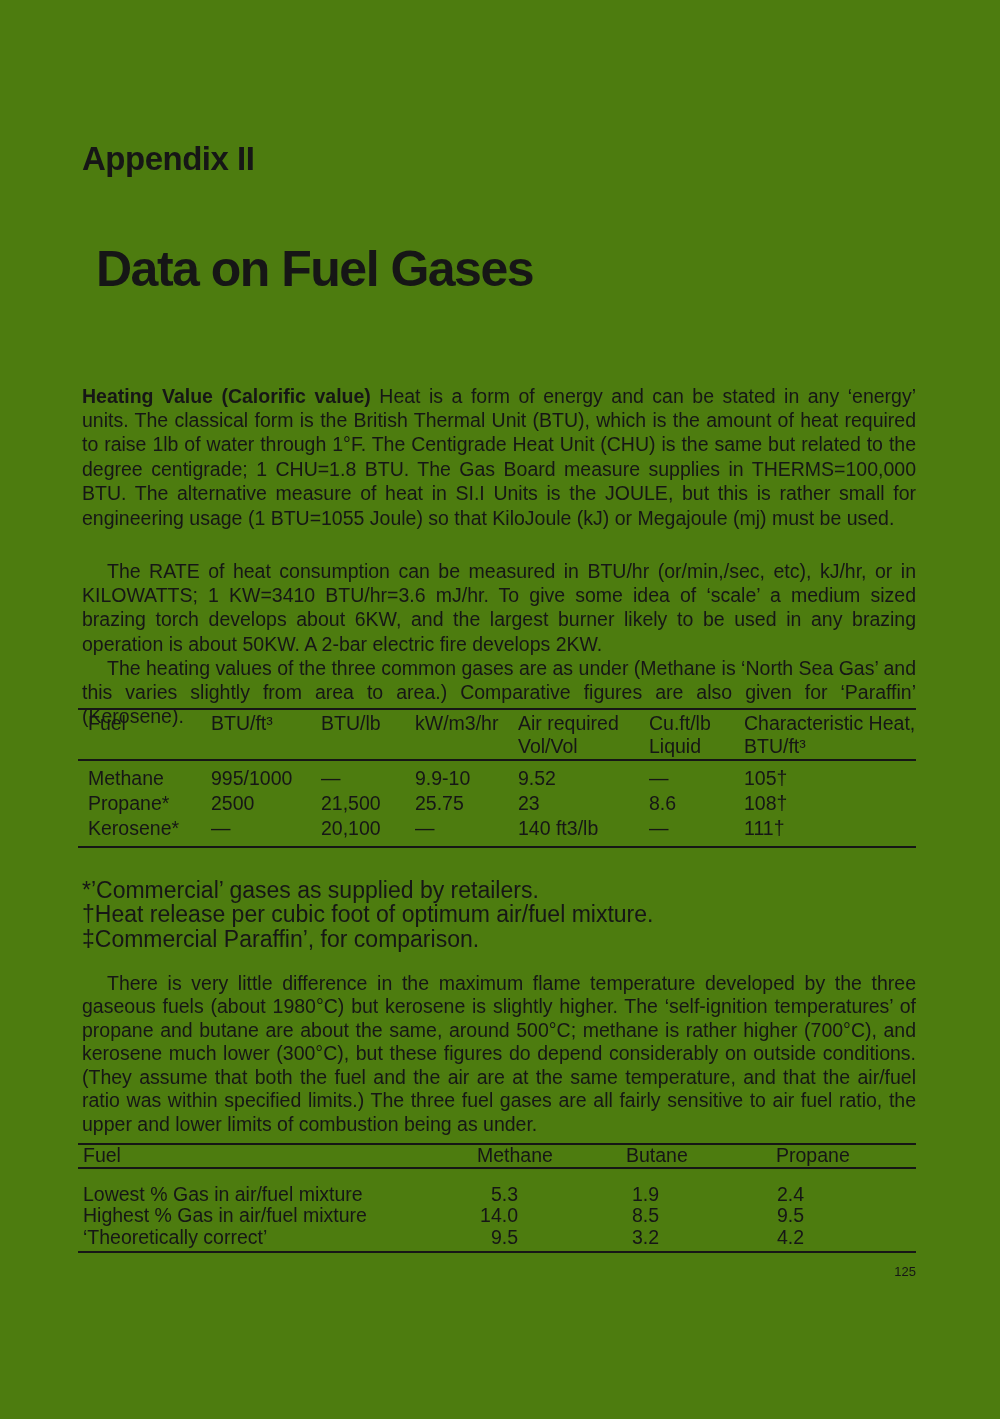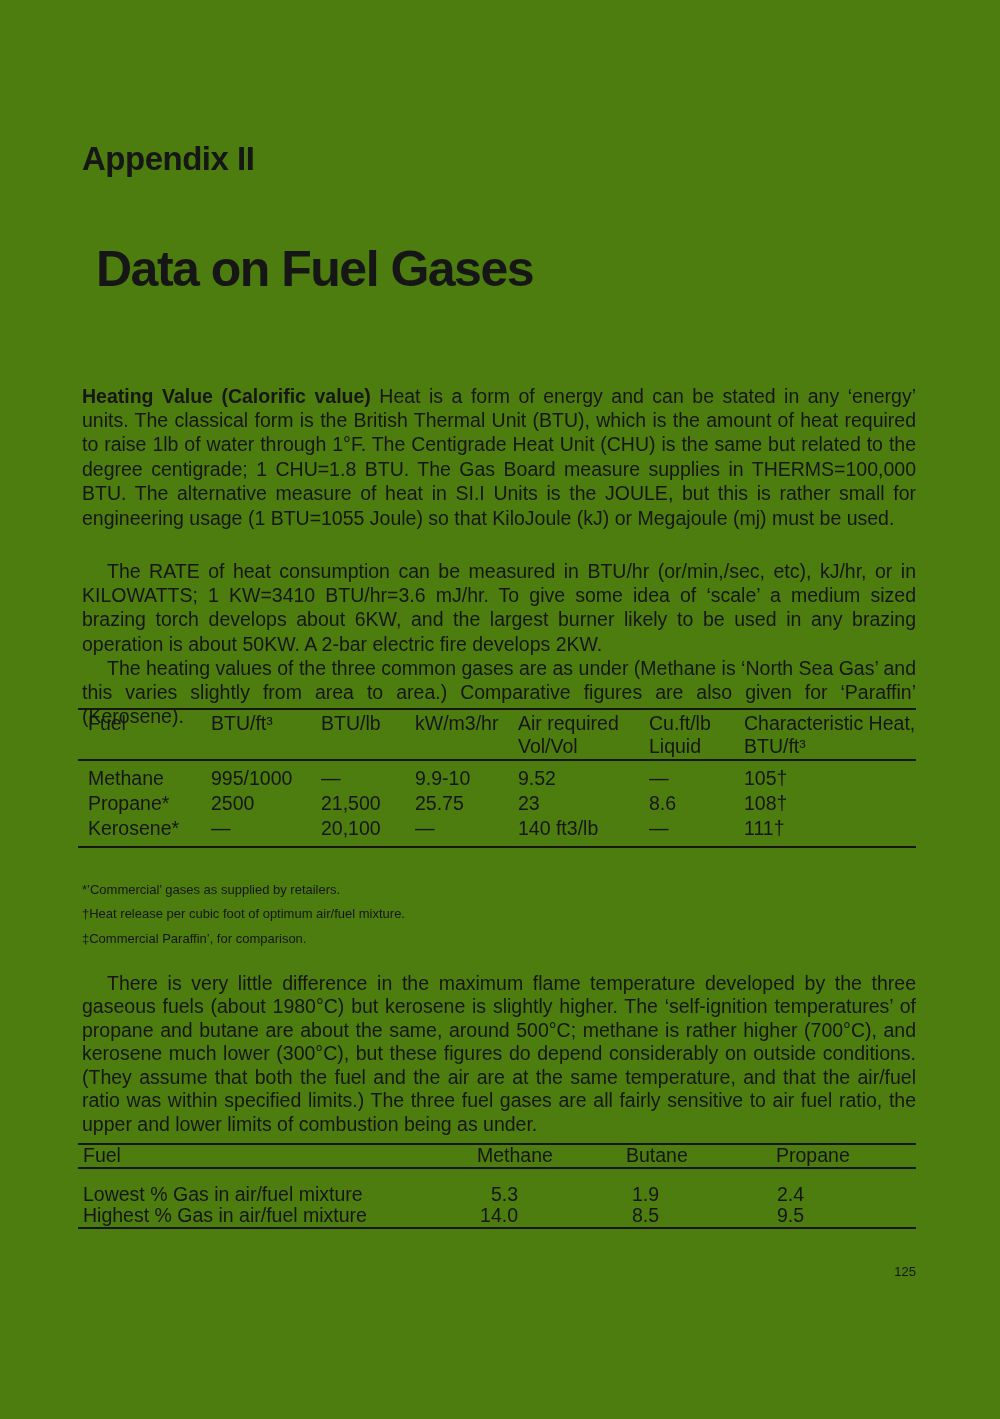--- a/index.html
+++ b/index.html
@@ -26,21 +26,21 @@
     font-size:19.5px;line-height:24.4px;
     width:834px;left:82px;
     text-align:justify;
     overflow:hidden;
   }
   .body b{font-weight:bold;}
   .indent{text-indent:25px;}
   .p1{top:364px;height:174px;}
   .p2{top:539px;height:98px;}
   .p3{top:636px;height:74px;}
-  .fnblock{top:878px;left:82px;width:834px;font-size:13px;line-height:24.4px;}
+  .fnblock{top:878px;left:82px;width:834px;font-size:23px;line-height:24.4px;}
   .p4{top:952px;height:189px;line-height:23.6px;}
   table{border-collapse:collapse;table-layout:fixed;}
   .t1{
     left:78px;top:708px;width:838px;
     border-top:2.5px solid #161616;
     border-bottom:2.5px solid #161616;
     font-size:19.5px;
   }
   .t1 th{
     font-weight:normal;text-align:left;vertical-align:top;
@@ -176,18 +176,24 @@
         <td><span class="numw w-m">5.3</span></td>
         <td><span class="numw w-b">1.9</span></td>
         <td><span class="numw w-p">2.4</span></td>
       </tr>
       <tr>
         <td>Highest % Gas in air/fuel mixture</td>
         <td><span class="numw w-m">14.0</span></td>
         <td><span class="numw w-b">8.5</span></td>
         <td><span class="numw w-p">9.5</span></td>
       </tr>
+      <tr class="last">
+        <td>‘Theoretically correct’</td>
+        <td><span class="numw w-m">9.5</span></td>
+        <td><span class="numw w-b">3.2</span></td>
+        <td><span class="numw w-p">4.2</span></td>
+      </tr>
     </tbody>
   </table>
 
   <div class="abs pageno">125</div>
 
 </div>
 
 </body></html>

